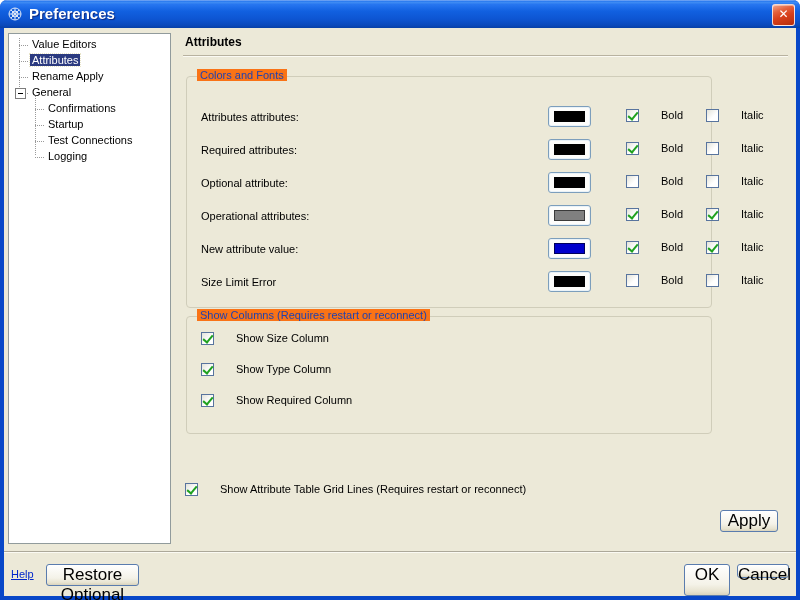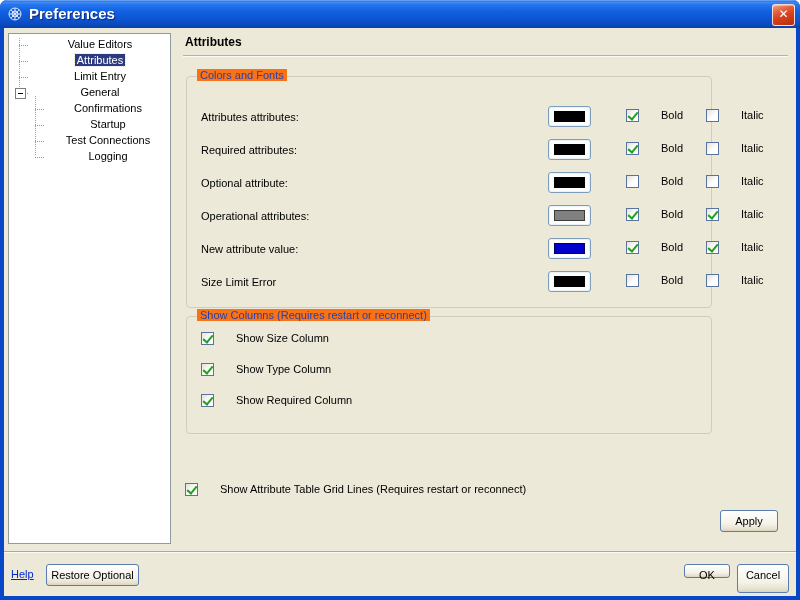--- a/index.html
+++ b/index.html
@@ -19,21 +19,21 @@
     box-shadow:inset 0 1px 0 rgba(255,255,255,.4);}
   
   .window-body{position:absolute;top:28px;left:4px;right:4px;bottom:4px;background:#ece9d8;}
   
   .tree{position:absolute;left:4px;top:5px;width:161px;height:509px;background:#fff;
     border:1px solid #919b9c;overflow:hidden;}
   .tree-inner{position:relative;padding-top:3px;}
   .guide{position:absolute;width:0;border-left:1px dotted #9a9a9a;}
   .guide-root{left:10px;top:4px;height:55px;}
   .guide-child{left:26px;top:62px;height:59px;}
-  .tree-row{position:relative;height:16px;line-height:15px;white-space:nowrap;cursor:pointer;text-align:center;}
+  .tree-row{position:relative;height:16px;line-height:15px;white-space:nowrap;cursor:pointer;}
   .tree-row.root{padding-left:21px;}
   .tree-row.child{padding-left:37px;}
   .tree-row.root::before{content:"";position:absolute;left:10px;top:8px;width:9px;border-top:1px dotted #9a9a9a;}
   .tree-row.child::before{content:"";position:absolute;left:26px;top:8px;width:9px;border-top:1px dotted #9a9a9a;}
   .tree-label{padding:0 2px;}
   .tree-label.selected{background:#2b3a80;color:#fff;outline:1px dotted #e8e4c8;}
   .expand-box{position:absolute;left:6px;top:3px;width:9px;height:9px;background:#fff;
     border:1px solid #7c7c7c;cursor:pointer;}
   .expand-box .minus{position:absolute;left:2px;top:4px;width:5px;height:1px;background:#000;}
   
@@ -62,28 +62,28 @@
     border:solid #1fa11f;border-width:0 2px 2px 0;transform:rotate(40deg);}
   .chk-text{margin-left:22px;line-height:13px;}
   
   .sc-rows{position:absolute;left:0;top:13px;right:0;}
   .sc-row{position:relative;height:17px;margin-bottom:14px;padding-left:14px;display:flex;align-items:center;cursor:pointer;}
   
   .gridlines-field{position:absolute;left:181px;top:455px;display:flex;align-items:center;cursor:pointer;}
   
   .xp-btn{box-sizing:border-box;border:1px solid #5a7cae;border-radius:3px;text-align:center;cursor:pointer;
     background:linear-gradient(180deg,#ffffff 0%,#f4f2e8 65%,#e7e3d0 88%,#d9d3bd 100%);
-    font-family:"Liberation Sans","DejaVu Sans",sans-serif;font-size:11px;color:#000;
+    font-family:"Liberation Sans","DejaVu Sans",sans-serif;font-size:17px;color:#000;
     box-shadow:inset 0 1px 0 #fff;}
   .apply-btn{position:absolute;left:716px;top:482px;width:58px;height:22px;line-height:20px;}
   .bottom-sep{position:absolute;left:0;right:0;top:523px;height:1px;background:#aca899;box-shadow:0 1px 0 #fbfaf3;}
   .help-link{position:absolute;left:7px;top:540px;color:#0026cb;text-decoration:underline;cursor:pointer;line-height:13px;}
   .restore-btn{position:absolute;left:42px;top:536px;width:93px;height:22px;line-height:20px;}
-  .ok-btn{position:absolute;left:680px;top:536px;width:46px;height:14px;line-height:20px;}
-  .cancel-btn{position:absolute;left:733px;top:536px;width:52px;height:29px;line-height:20px;}
+  .ok-btn{position:absolute;left:680px;top:536px;width:46px;height:32px;line-height:20px;}
+  .cancel-btn{position:absolute;left:733px;top:536px;width:52px;height:14px;line-height:20px;}
 </style>
 </head>
 <body>
 
 <div class="window">
 
   <div class="titlebar">
     <span class="app-icon">
       <svg width="16" height="16" viewBox="0 0 16 16">
         <g stroke="#dce6f8" stroke-width="1" fill="none">
@@ -109,21 +109,21 @@
         <div class="guide guide-root"></div>
         <div class="guide guide-child"></div>
 
         <div class="tree-row root">
           <span class="tree-label">Value Editors</span>
         </div>
         <div class="tree-row root">
           <span class="tree-label selected">Attributes</span>
         </div>
         <div class="tree-row root">
-          <span class="tree-label">Limit Entry</span>
+          <span class="tree-label">Rename Apply</span>
         </div>
         <div class="tree-row root">
           <span class="expand-box">
               <span class="minus"></span>
             </span>
           <span class="tree-label">General</span>
         </div>
         <div class="tree-row child">
           <span class="tree-label">Confirmations</span>
         </div>

